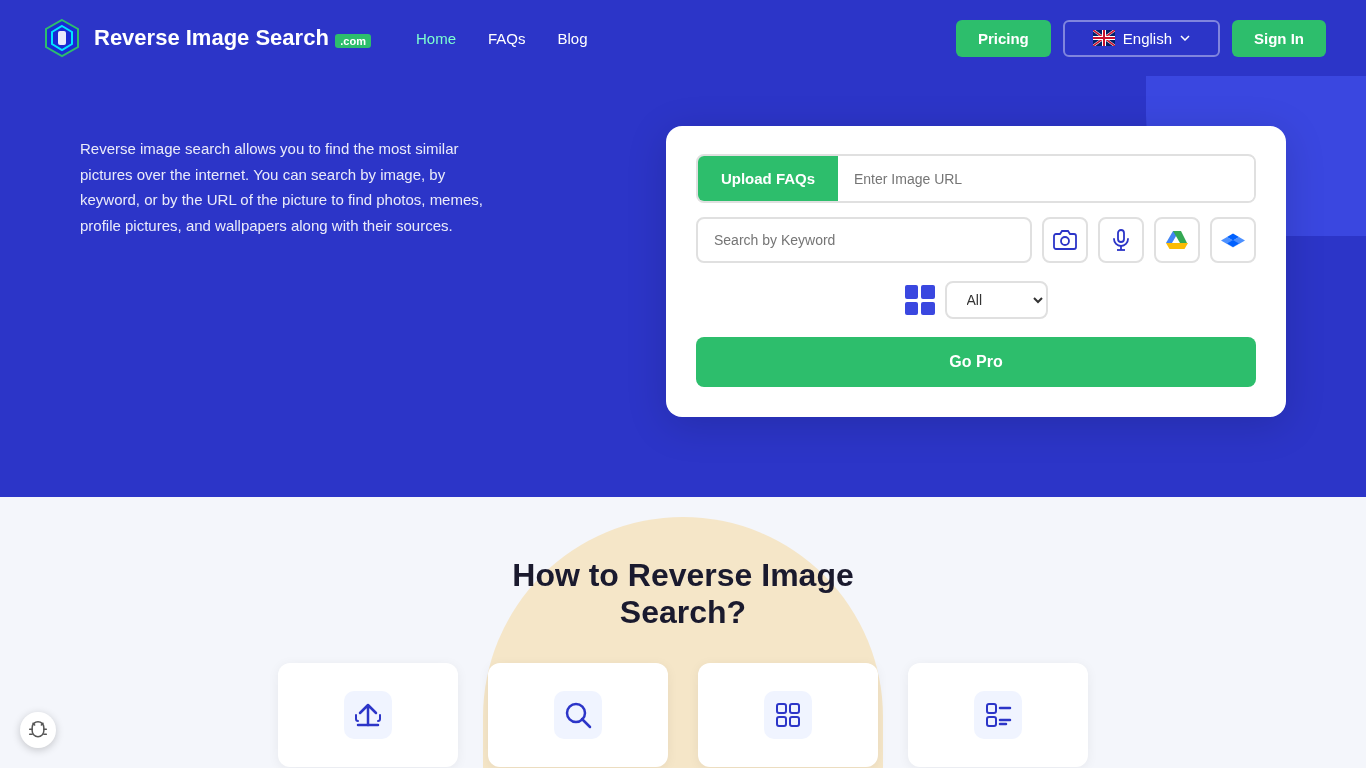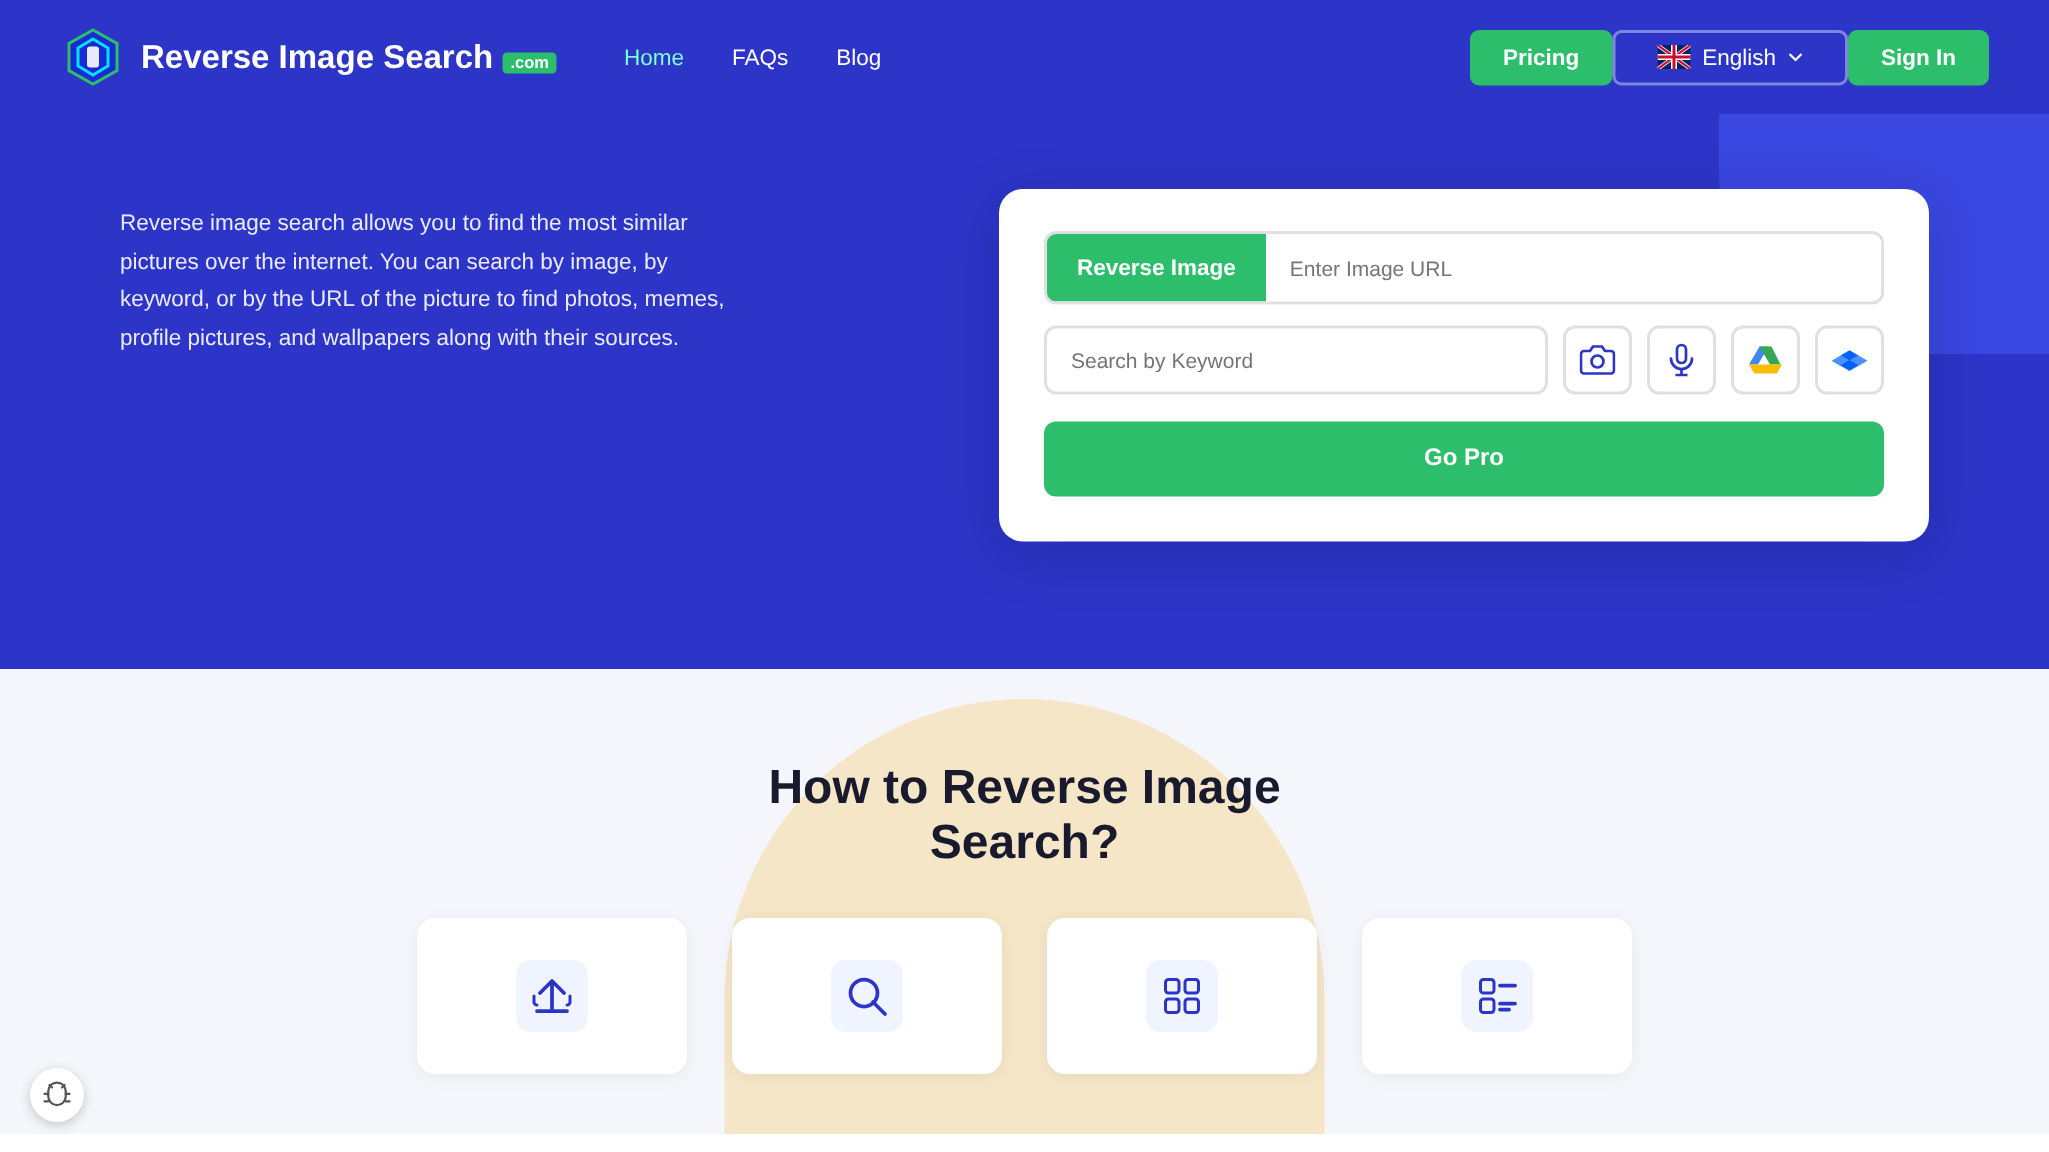--- a/index.html
+++ b/index.html
@@ -50,21 +50,21 @@
       color: #fff;
       text-decoration: none;
       font-size: 15px;
       font-weight: 500;
     }
     .nav-link.active { color: #7dffd0; }
     .navbar-right {
       margin-left: auto;
       display: flex;
       align-items: center;
-      gap: 0;
+      gap: 12px;
     }
     .btn-pricing {
       background: #2dbe6c;
       color: #fff;
       border: none;
       border-radius: 6px;
       padding: 10px 22px;
       font-size: 15px;
       font-weight: 600;
       cursor: pointer;
@@ -368,21 +368,21 @@
 </nav>
 
 <section class="hero">
   <div class="hero-text">
     <p class="hero-desc">Reverse image search allows you to find the most similar pictures over the internet. You can search by image, by keyword, or by the URL of the picture to find photos, memes, profile pictures, and wallpapers along with their sources.</p>
   </div>
 
   <div class="search-card">
 
     <div class="upload-url-row">
-      <button class="btn-upload">Reverse Image</button>
+      <button class="btn-upload">Upload FAQs</button>
       <input class="url-input" type="text" placeholder="Enter Image URL" style="">
     </div>
 
     <div class="keyword-icons-row">
       <input class="keyword-input" type="text" placeholder="Search by Keyword" style="">
 
       <div class="icon-btn">
         <svg width="24" height="24" viewBox="0 0 24 24" fill="none">
           <path d="M23 19a2 2 0 0 1-2 2H3a2 2 0 0 1-2-2V8a2 2 0 0 1 2-2h4l2-3h6l2 3h4a2 2 0 0 1 2 2z" stroke="#2c35c8" stroke-width="1.8" fill="none"></path>
           <circle cx="12" cy="13" r="4" stroke="#2c35c8" stroke-width="1.8" fill="none"></circle>
@@ -410,20 +410,35 @@
         <svg width="24" height="24" viewBox="0 0 24 24" fill="none">
           <path d="M12 5.5L6 9l6 3.5 6-3.5L12 5.5z" fill="#0061FF"></path>
           <path d="M6 15.5L12 12l6 3.5-6 3.5-6-3.5z" fill="#0061FF"></path>
           <path d="M6 9l-6 3.5 6 3.5 6-3.5L6 9z" fill="#0061FF" opacity="0.7"></path>
           <path d="M18 9l-6 3.5 6 3.5 6-3.5L18 9z" fill="#0061FF" opacity="0.7"></path>
           <path d="M12 19.5l-6-3.5 6-3.5 6 3.5-6 3.5z" fill="#0061FF" opacity="0.5"></path>
         </svg>
       </div>
     </div>
 
+    <div class="engines-row">
+      <div class="engines-grid-icon">
+        <span></span>
+          <span></span>
+          <span></span>
+          <span></span>
+      </div>
+      <select class="engines-select">
+        <option>All</option>
+        <option>Google</option>
+        <option>Bing</option>
+        <option>TinEye</option>
+        <option>Yandex</option>
+      </select>
+    </div>
 
     <div class="action-row">
       <button class="btn-gopro">Go Pro</button>
     </div>
   </div>
 </section>
 
 <section class="how-section">
   <div class="half-circle"></div>
   <h2 class="how-title">How to Reverse Image<br>Search?</h2>

